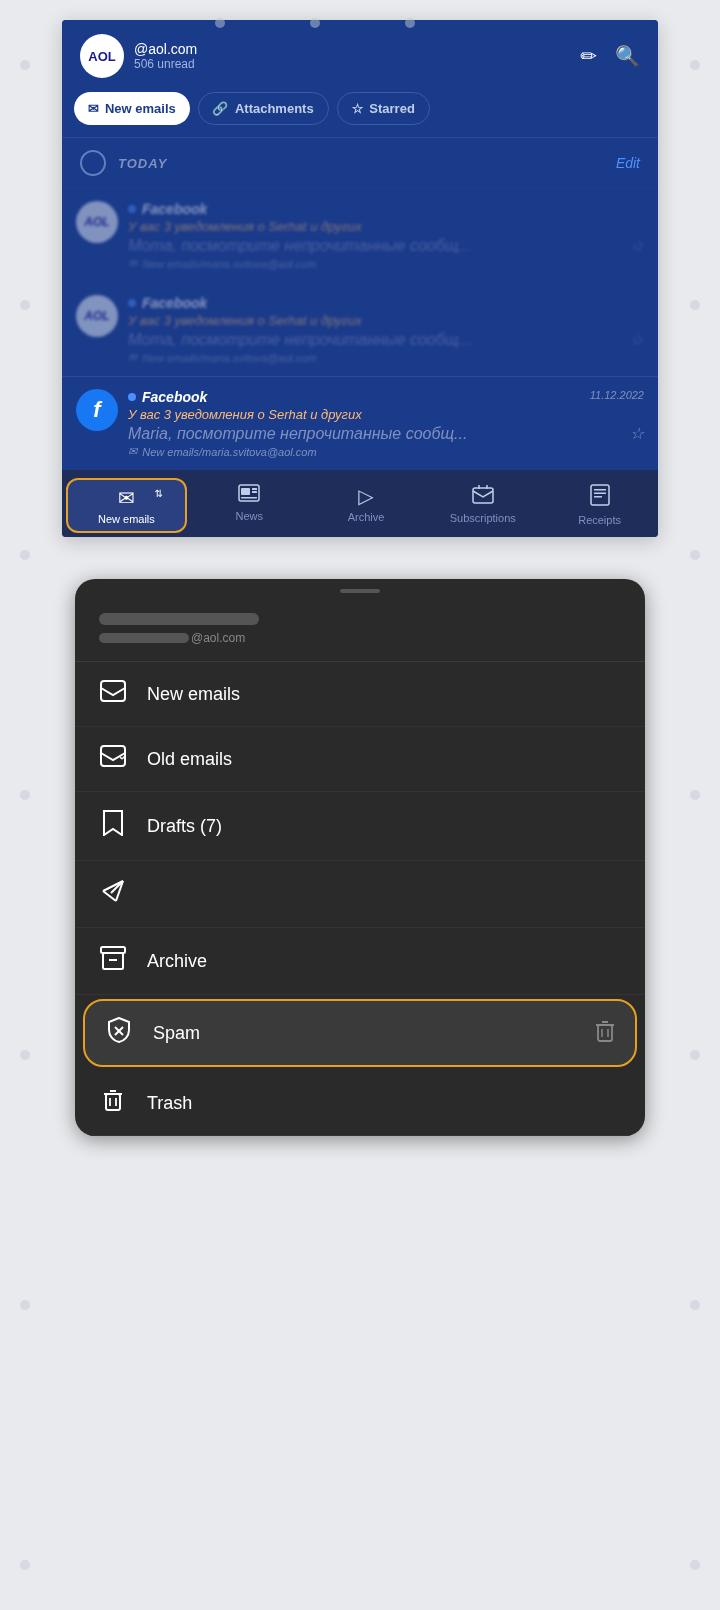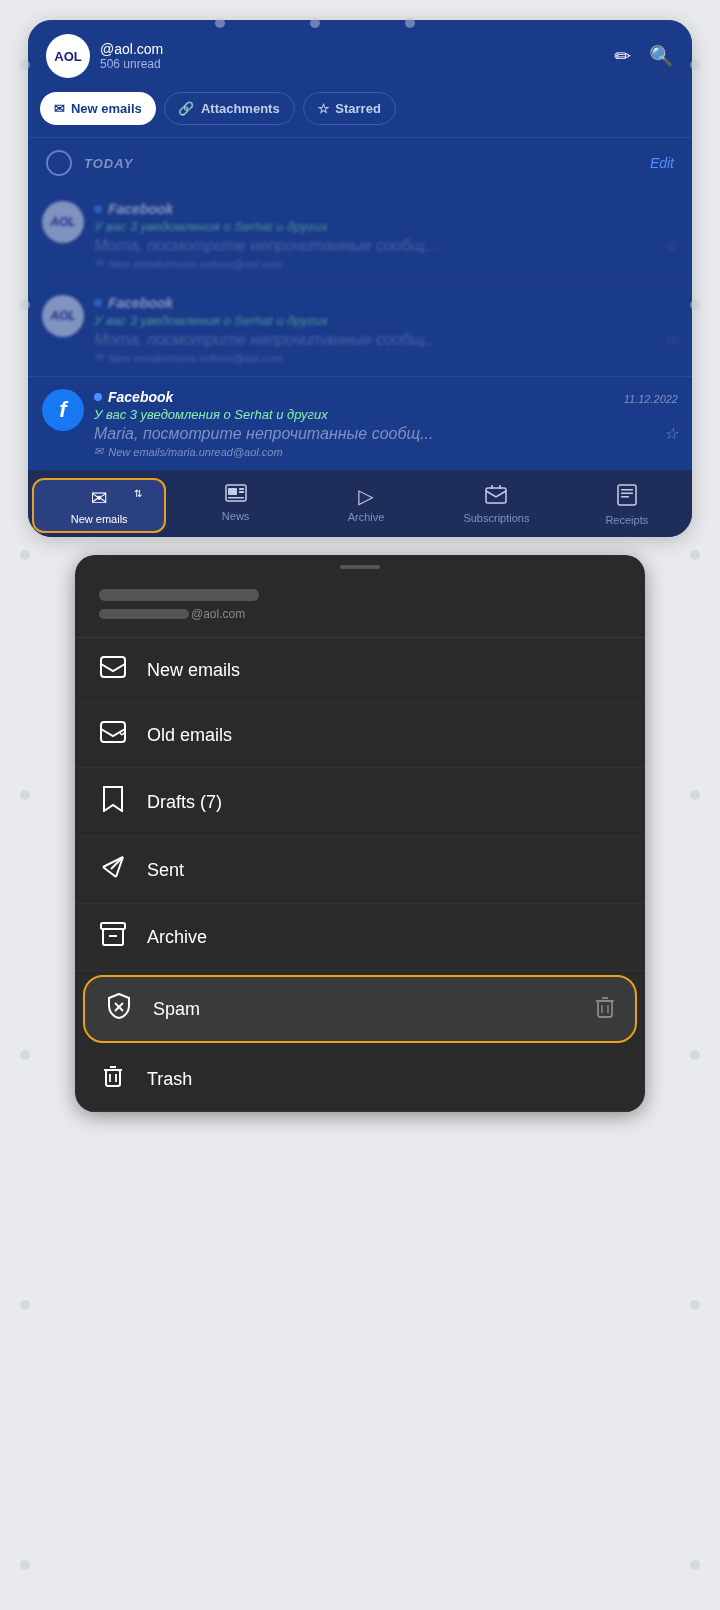--- a/index.html
+++ b/index.html
@@ -17,25 +17,25 @@
 
     
     .bg-dots {
       position: absolute;
       top: 0; left: 0; right: 0; bottom: 0;
       pointer-events: none;
     }
 
     
     .top-card {
-      width: 664px;
+      width: 596px;
       background: #1a3a8a;
-      border-radius: 24px;
+      border-radius: 4px;
       overflow: hidden;
-      margin-bottom: 18px;
+      margin-bottom: 42px;
       box-shadow: 0 4px 20px rgba(0,0,0,0.2);
     }
 
     
     .card-header {
       display: flex;
       align-items: center;
       justify-content: space-between;
       padding: 14px 18px;
       background: #1a3a8a;
@@ -180,21 +180,21 @@
       color: white;
       font-size: 22px;
       font-weight: 900;
     }
     .email-content {
       flex: 1;
       min-width: 0;
     }
     .email-top-row {
       display: flex;
-      align-items: flex-end;
+      align-items: flex-start;
       justify-content: space-between;
       margin-bottom: 2px;
     }
     .email-sender-row {
       display: flex;
       align-items: center;
       gap: 6px;
     }
     .unread-dot {
       width: 8px;
@@ -208,21 +208,21 @@
       font-weight: 700;
       color: white;
     }
     .email-date {
       font-size: 11px;
       color: #8090c0;
       white-space: nowrap;
     }
     .email-subject {
       font-size: 13px;
-      color: #86efac;
+      color: #fdba74;
       white-space: nowrap;
       overflow: hidden;
       text-overflow: ellipsis;
       margin-bottom: 2px;
     }
     .email-preview-row {
       display: flex;
       align-items: center;
       justify-content: space-between;
     }
@@ -521,21 +521,21 @@
           </div>
           <span class="email-date">11.12.2022</span>
         </div>
         <div class="email-subject">У вас 3 уведомления о Serhat и других</div>
         <div class="email-preview-row">
           <span class="email-preview">Maria, посмотрите непрочитанные сообщ...</span>
           <span class="email-star">☆</span>
         </div>
         <div class="email-folder-row">
           <span class="folder-icon">✉</span>
-          <span class="folder-text">New emails/maria.unread@aol.com</span>
+          <span class="folder-text">New emails/maria.svitova@aol.com</span>
         </div>
       </div>
     </div>
   </div>
 
   <div class="bottom-nav">
 
     <div class="nav-item active">
       <span class="nav-icon">✉</span>
       <span class="nav-sort-icon">⇅</span>
@@ -632,21 +632,20 @@
 
   <div class="drawer-menu-item">
     <span class="drawer-item-icon">
       <svg width="24" height="24" viewBox="0 0 24 24" fill="none" xmlns="http://www.w3.org/2000/svg">
         <line x1="22" y1="2" x2="2" y2="12" stroke="white" stroke-width="2"></line>
         <line x1="22" y1="2" x2="15" y2="22" stroke="white" stroke-width="2"></line>
         <line x1="2" y1="12" x2="15" y2="22" stroke="white" stroke-width="2"></line>
         <line x1="22" y1="2" x2="10" y2="14" stroke="white" stroke-width="2"></line>
       </svg>
     </span>
-    <span class="drawer-item-label">Sent</span>
   </div>
 
   <div class="drawer-menu-item">
     <span class="drawer-item-icon">
       <svg width="26" height="24" viewBox="0 0 26 24" fill="none" xmlns="http://www.w3.org/2000/svg">
         <rect x="1" y="1" width="24" height="6" rx="1.5" stroke="white" stroke-width="2"></rect>
         <rect x="3" y="7" width="20" height="16" rx="1.5" stroke="white" stroke-width="2"></rect>
         <line x1="9" y1="14" x2="17" y2="14" stroke="white" stroke-width="2"></line>
       </svg>
     </span>

